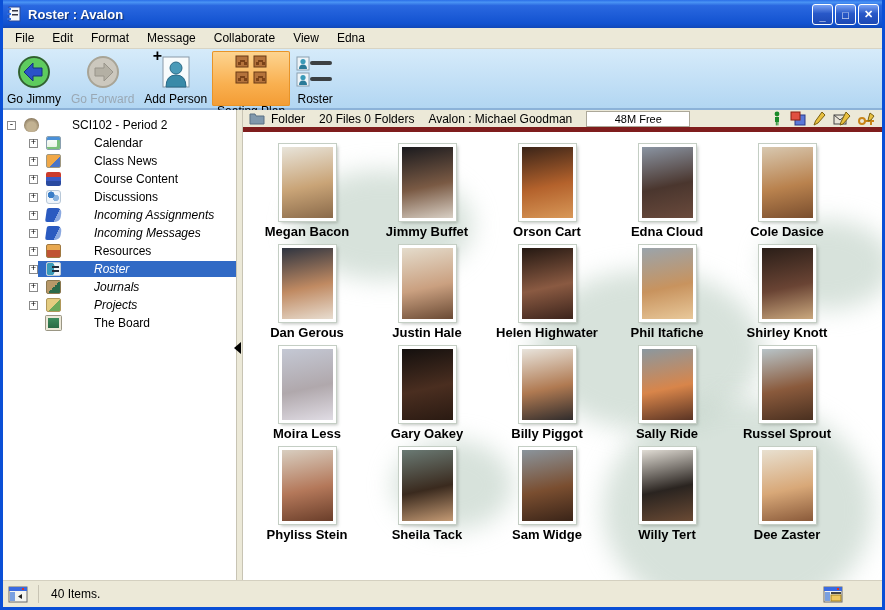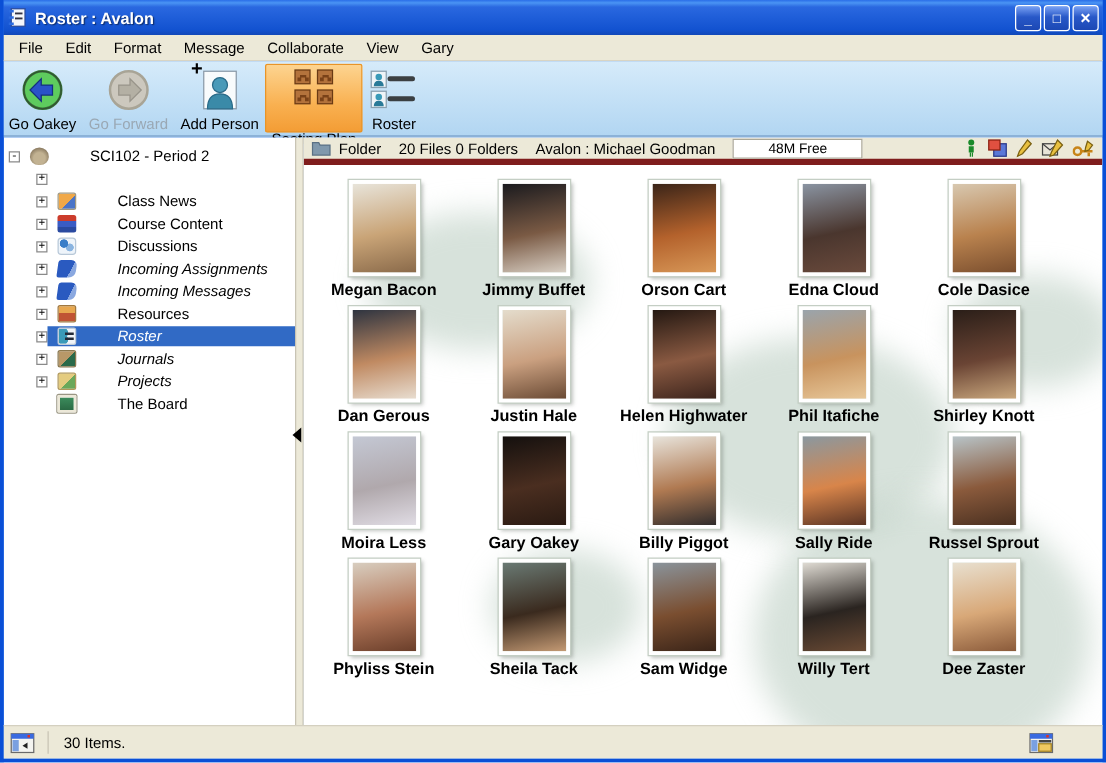--- a/index.html
+++ b/index.html
@@ -134,34 +134,34 @@
       <span class="menuitem">Edit</span>
 
       <span class="menuitem">Format</span>
 
       <span class="menuitem">Message</span>
 
       <span class="menuitem">Collaborate</span>
 
       <span class="menuitem">View</span>
 
-      <span class="menuitem">Gary</span>
+      <span class="menuitem">Edna</span>
 
   </div>
 
   <div id="toolbar">
     <div class="tbtn">
       <span class="ticon">
         <svg width="36" height="36" viewBox="0 0 36 36">
           <circle cx="18" cy="18" r="15" fill="#5ecb5e" stroke="#3a7a3a" stroke-width="2"></circle>
           <circle cx="18" cy="18" r="15" fill="none" stroke="#2a2a2a" stroke-width="1" opacity=".5"></circle>
           <path d="M26 14 L17 14 L17 9 L8 18 L17 27 L17 22 L26 22 Z" fill="#2a52c8" stroke="#13307e" stroke-width="1"></path>
         </svg>
       </span>
-      <span class="tlabel">Go Oakey</span>
+      <span class="tlabel">Go Jimmy</span>
     </div>
     <div class="tbtn disabled">
       <span class="ticon">
         <svg width="36" height="36" viewBox="0 0 36 36">
           <circle cx="18" cy="18" r="15" fill="#ccc8be" stroke="#a8a496" stroke-width="2"></circle>
           <path d="M10 14 L19 14 L19 9 L28 18 L19 27 L19 22 L10 22 Z" fill="#b4b0a4" stroke="#98948a" stroke-width="1"></path>
         </svg>
       </span>
       <span class="tlabel">Go Forward</span>
     </div>
@@ -219,20 +219,24 @@
       <span class="expand">-</span>
       <span class="rowbody">
         <span class="ticn ti-flask"></span>
         <span class="lbl">SCI102 - Period 2</span>
       </span>
     </div>
     <div>
 
         <div class="trow child">
           <span class="expand">+</span>
+          <span class="rowbody">
+            <span class="ticn ti-calendar"></span>
+            <span class="lbl">Calendar</span>
+          </span>
         </div>
 
         <div class="trow child">
           <span class="expand">+</span>
           <span class="rowbody">
             <span class="ticn ti-class-news"></span>
             <span class="lbl">Class News</span>
           </span>
         </div>
 
@@ -467,21 +471,21 @@
 
   <div id="statusbar">
     <svg width="20" height="17" viewBox="0 0 20 17">
       <rect x="1" y="1" width="18" height="15" fill="#f4f4f0" stroke="#6a6a6a"></rect>
       <rect x="1" y="1" width="18" height="4" fill="#3a6ae0"></rect>
       <rect x="14" y="2" width="2" height="2" fill="#e03020"></rect>
       <rect x="2" y="6" width="5" height="9" fill="#7aa0e0"></rect>
       <path d="M14 8 L10 10.5 L14 13 Z" fill="#222"></path>
     </svg>
     <span class="sep"></span>
-    <span>30 Items.</span>
+    <span>40 Items.</span>
     <svg class="right" width="20" height="17" viewBox="0 0 20 17">
       <rect x="1" y="1" width="18" height="15" fill="#f4f4f0" stroke="#6a6a6a"></rect>
       <rect x="1" y="1" width="18" height="4" fill="#3a6ae0"></rect>
       <rect x="14" y="2" width="2" height="2" fill="#e03020"></rect>
       <rect x="2" y="6" width="5" height="9" fill="#7aa0e0"></rect>
       <rect x="8" y="9" width="10" height="6" fill="#f0c860" stroke="#a08020"></rect>
       <rect x="8" y="6" width="10" height="2" fill="#444"></rect>
     </svg>
   </div>
 

